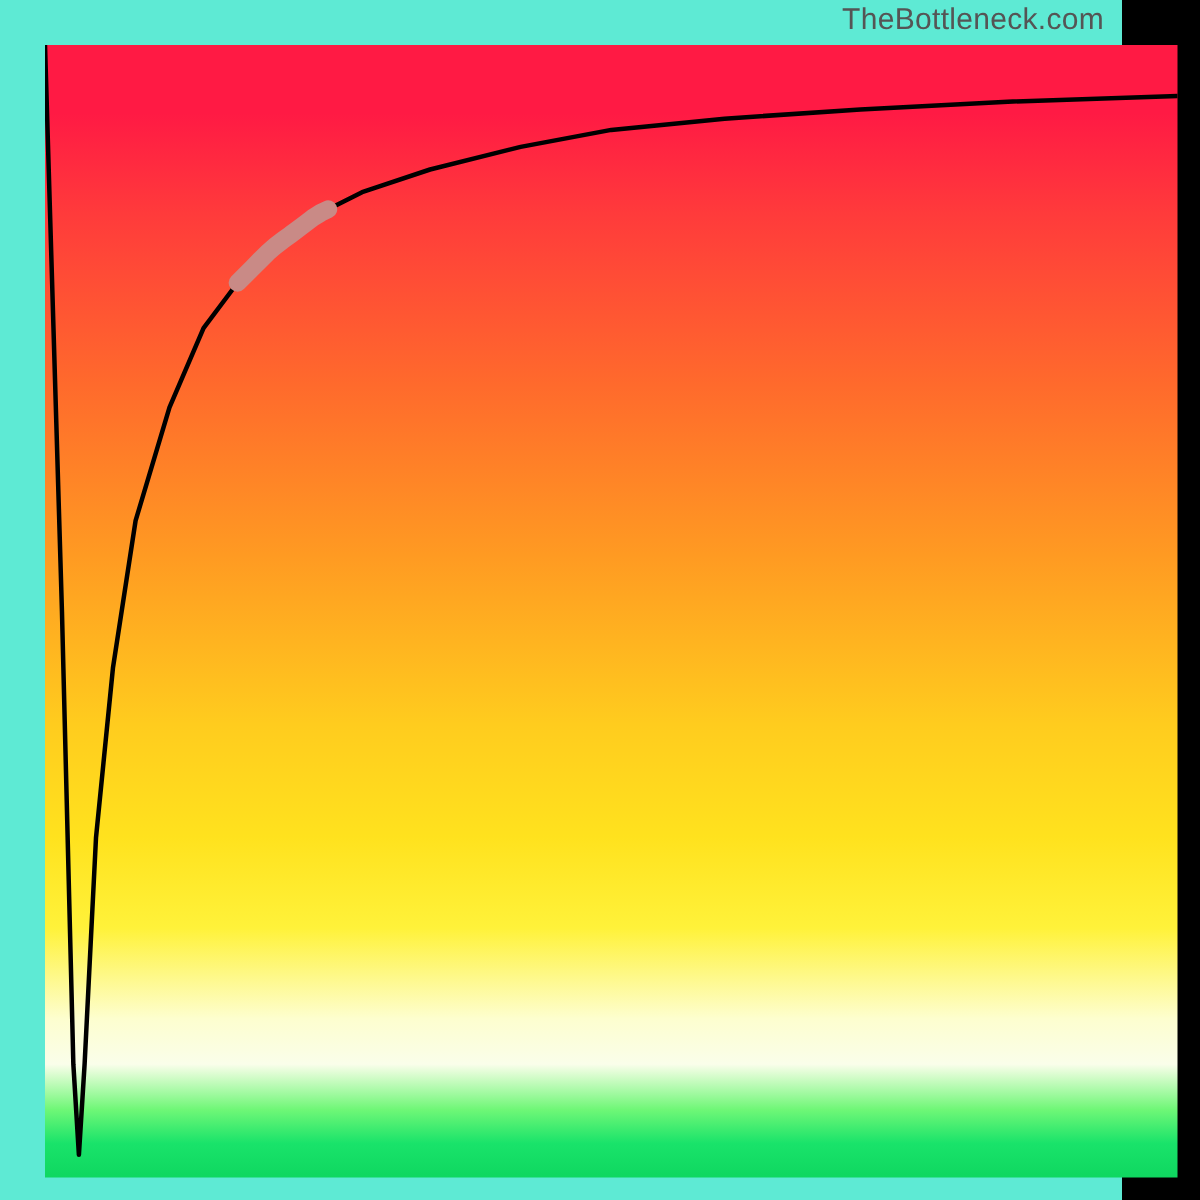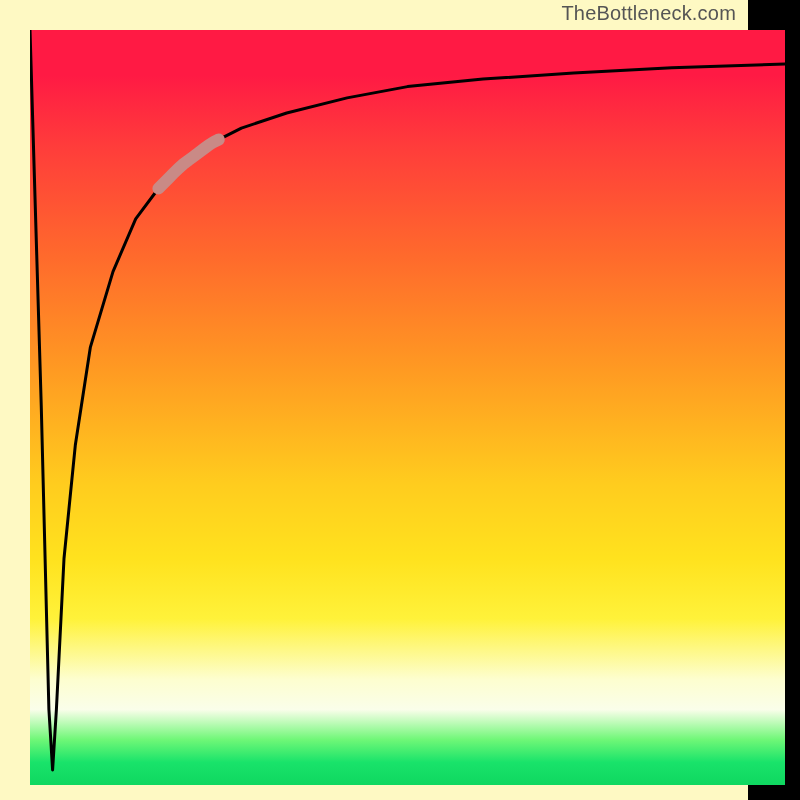--- a/index.html
+++ b/index.html
@@ -7,21 +7,21 @@
     padding: 0;
     background: #000;
     width: 800px;
     height: 800px;
     overflow: hidden;
     font-family: Arial, Helvetica, sans-serif;
   }
   .outer {
     width: 748px;
     height: 800px;
-    background: #fef9c3;
+    background: #5eead4;
     position: relative;
   }
   .attribution {
     position: absolute;
     top: 2px;
     right: 12px;
     color: #555;
     font-size: 20px;
     font-weight: normal;
     letter-spacing: 0.2px;

